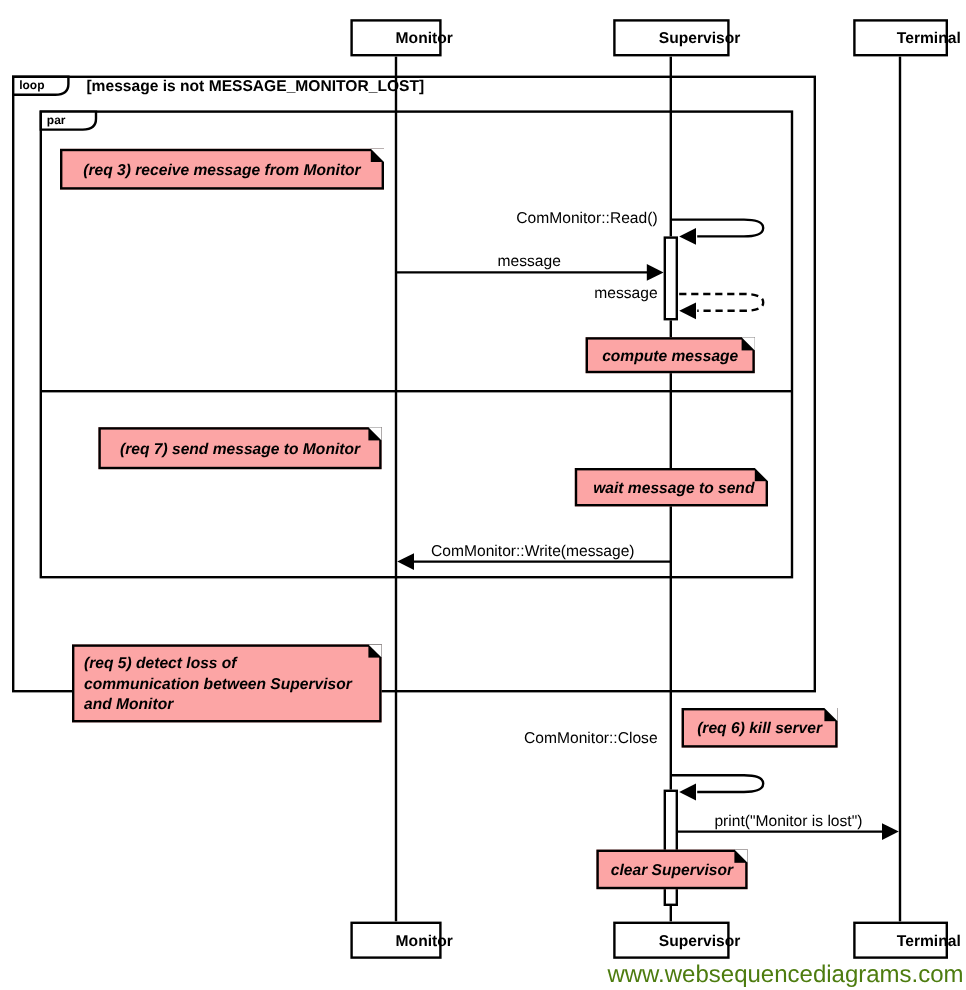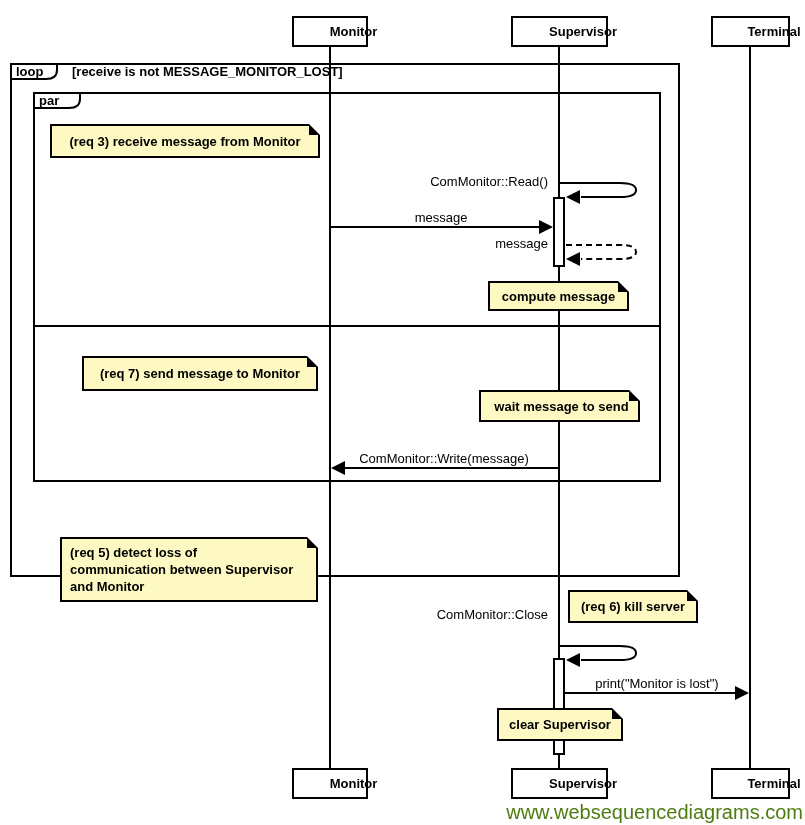--- a/index.html
+++ b/index.html
@@ -8,26 +8,26 @@
     font-family:"Liberation Sans", sans-serif; color:#000000; overflow:hidden;
   }
   .actor {
     position:absolute; height:31px; border:2px solid #000; background:#fff;
     box-sizing:border-box; display:flex; align-items:center; justify-content:center;
     font-weight:bold; font-size:13px; white-space:nowrap;padding-left:47px;
   }
   .lifeline { position:absolute; top:47px; width:2px; height:721px; background:#000; }
   .frame { position:absolute; border:2px solid #000; box-sizing:border-box; background:transparent; }
   .divider { position:absolute; height:2px; background:#000; }
-  .tab-label { position:absolute; font-weight:bold; font-size:13px; line-height:15px; white-space:nowrap; }
+  .tab-label { position:absolute; font-weight:bold; font-size:10px; line-height:15px; white-space:nowrap; }
   .cond-label { position:absolute; font-weight:bold; font-size:13px; line-height:16px; white-space:nowrap; }
   .note {
-    position:absolute; border:2px solid #000; background:#fef9c3; box-sizing:border-box;
+    position:absolute; border:2px solid #000; background:#fca5a5; box-sizing:border-box;
     font-weight:bold; font-size:13px; display:flex; align-items:center; justify-content:center;
-    text-align:center; padding:2px 8px; white-space:nowrap;
+    text-align:center; padding:2px 8px; white-space:nowrap;font-style:italic;
   }
   .note::after {
     content:""; position:absolute; top:-2px; right:-2px;
     border-style:solid; border-width:0 11px 11px 0;
     border-color:#ffffff #ffffff #000000 #000000;
   }
   .note-multiline {
     white-space:pre-line; text-align:left; justify-content:flex-start; align-items:flex-start;
     padding:5px 8px; line-height:17px;margin-top:41px;
   }
@@ -72,21 +72,21 @@
     <polygon class="head" points="331,468 345,461 345,475"></polygon>
 
     <path class="line" d="M560 646 H620 Q636 646 636 653 Q636 660 620 660 H581"></path>
     <polygon class="head" points="566,660 580,653 580,667"></polygon>
 
     <line class="line" x1="565" y1="693" x2="735" y2="693"></line>
     <polygon class="head" points="749,693 735,686 735,700"></polygon>
   </svg>
 
   <div class="tab-label" style="left:16px; top:64px;">loop</div>
-  <div class="cond-label" style="left:72px; top:64px;">[receive is not MESSAGE_MONITOR_LOST]</div>
+  <div class="cond-label" style="left:72px; top:64px;">[message is not MESSAGE_MONITOR_LOST]</div>
   <div class="tab-label" style="left:39px; top:93px;">par</div>
 
   <div class="activation" style="top:197px; height:70px;"></div>
   <div class="activation" style="top:658px; height:97px;"></div>
 
   <div class="msg-label rightend" style="right:257px; top:174px;">ComMonitor::Read()</div>
   <div class="msg-label center" style="left:441px; top:210px;">message</div>
   <div class="msg-label rightend" style="right:257px; top:236px;">message</div>
   <div class="msg-label center" style="left:444px; top:451px;">ComMonitor::Write(message)</div>
   <div class="msg-label rightend" style="right:257px; top:607px;">ComMonitor::Close</div>

